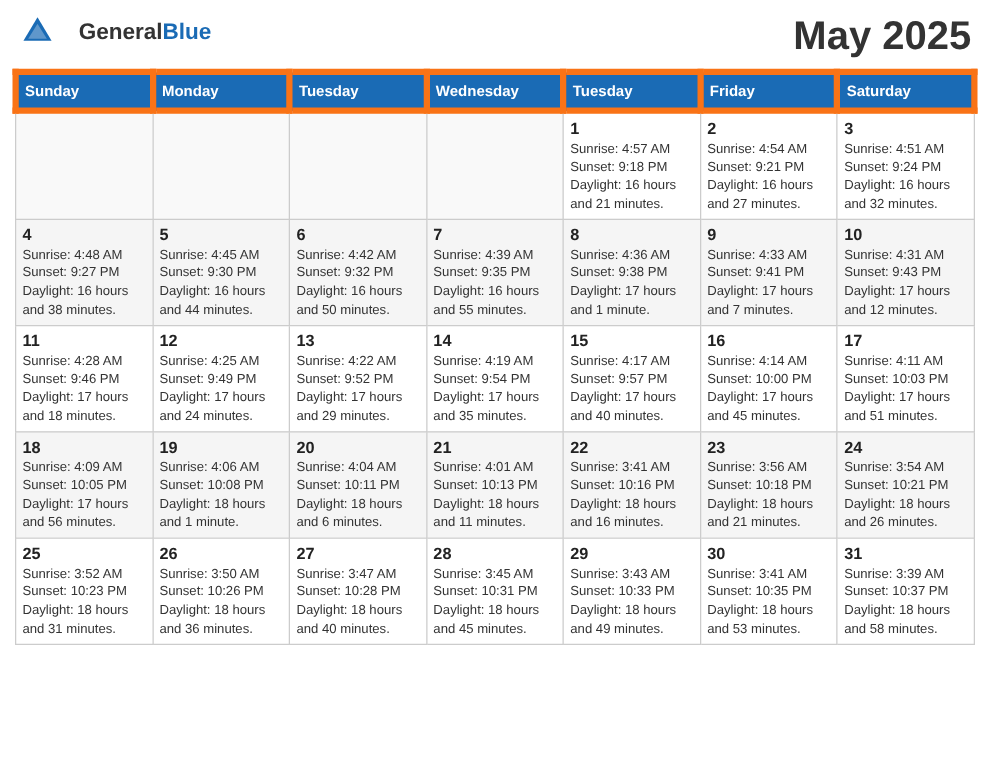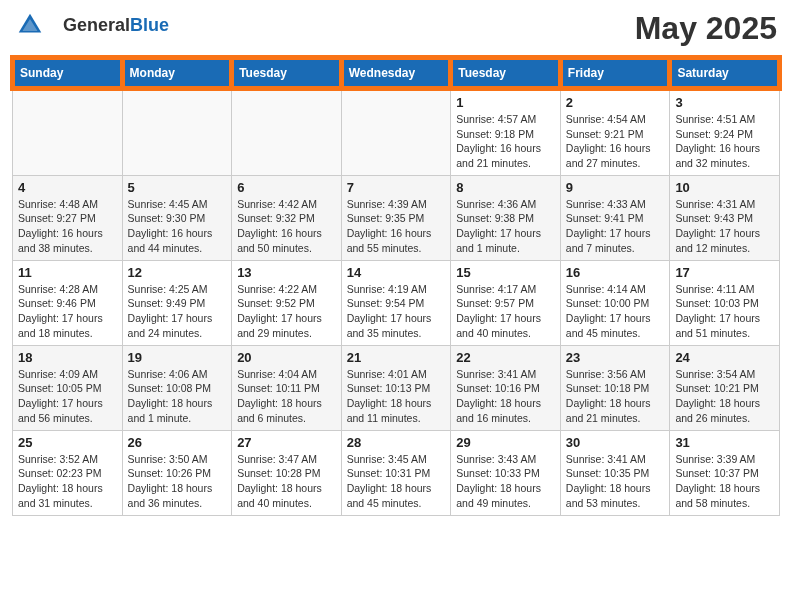--- a/index.html
+++ b/index.html
@@ -286,21 +286,21 @@
           <div class="day-number">24</div>
           <div class="day-info" style="white-space: pre-line;">Sunrise: 3:54 AM
 Sunset: 10:21 PM
 Daylight: 18 hours and 26 minutes.</div>
         </td>
       </tr>
       <tr class="row-odd">
         <td>
           <div class="day-number">25</div>
           <div class="day-info" style="white-space: pre-line;">Sunrise: 3:52 AM
-Sunset: 02:23 PM
+Sunset: 10:23 PM
 Daylight: 18 hours and 31 minutes.</div>
         </td>
         <td>
           <div class="day-number">26</div>
           <div class="day-info" style="white-space: pre-line;">Sunrise: 3:50 AM
 Sunset: 10:26 PM
 Daylight: 18 hours and 36 minutes.</div>
         </td>
         <td>
           <div class="day-number">27</div>

